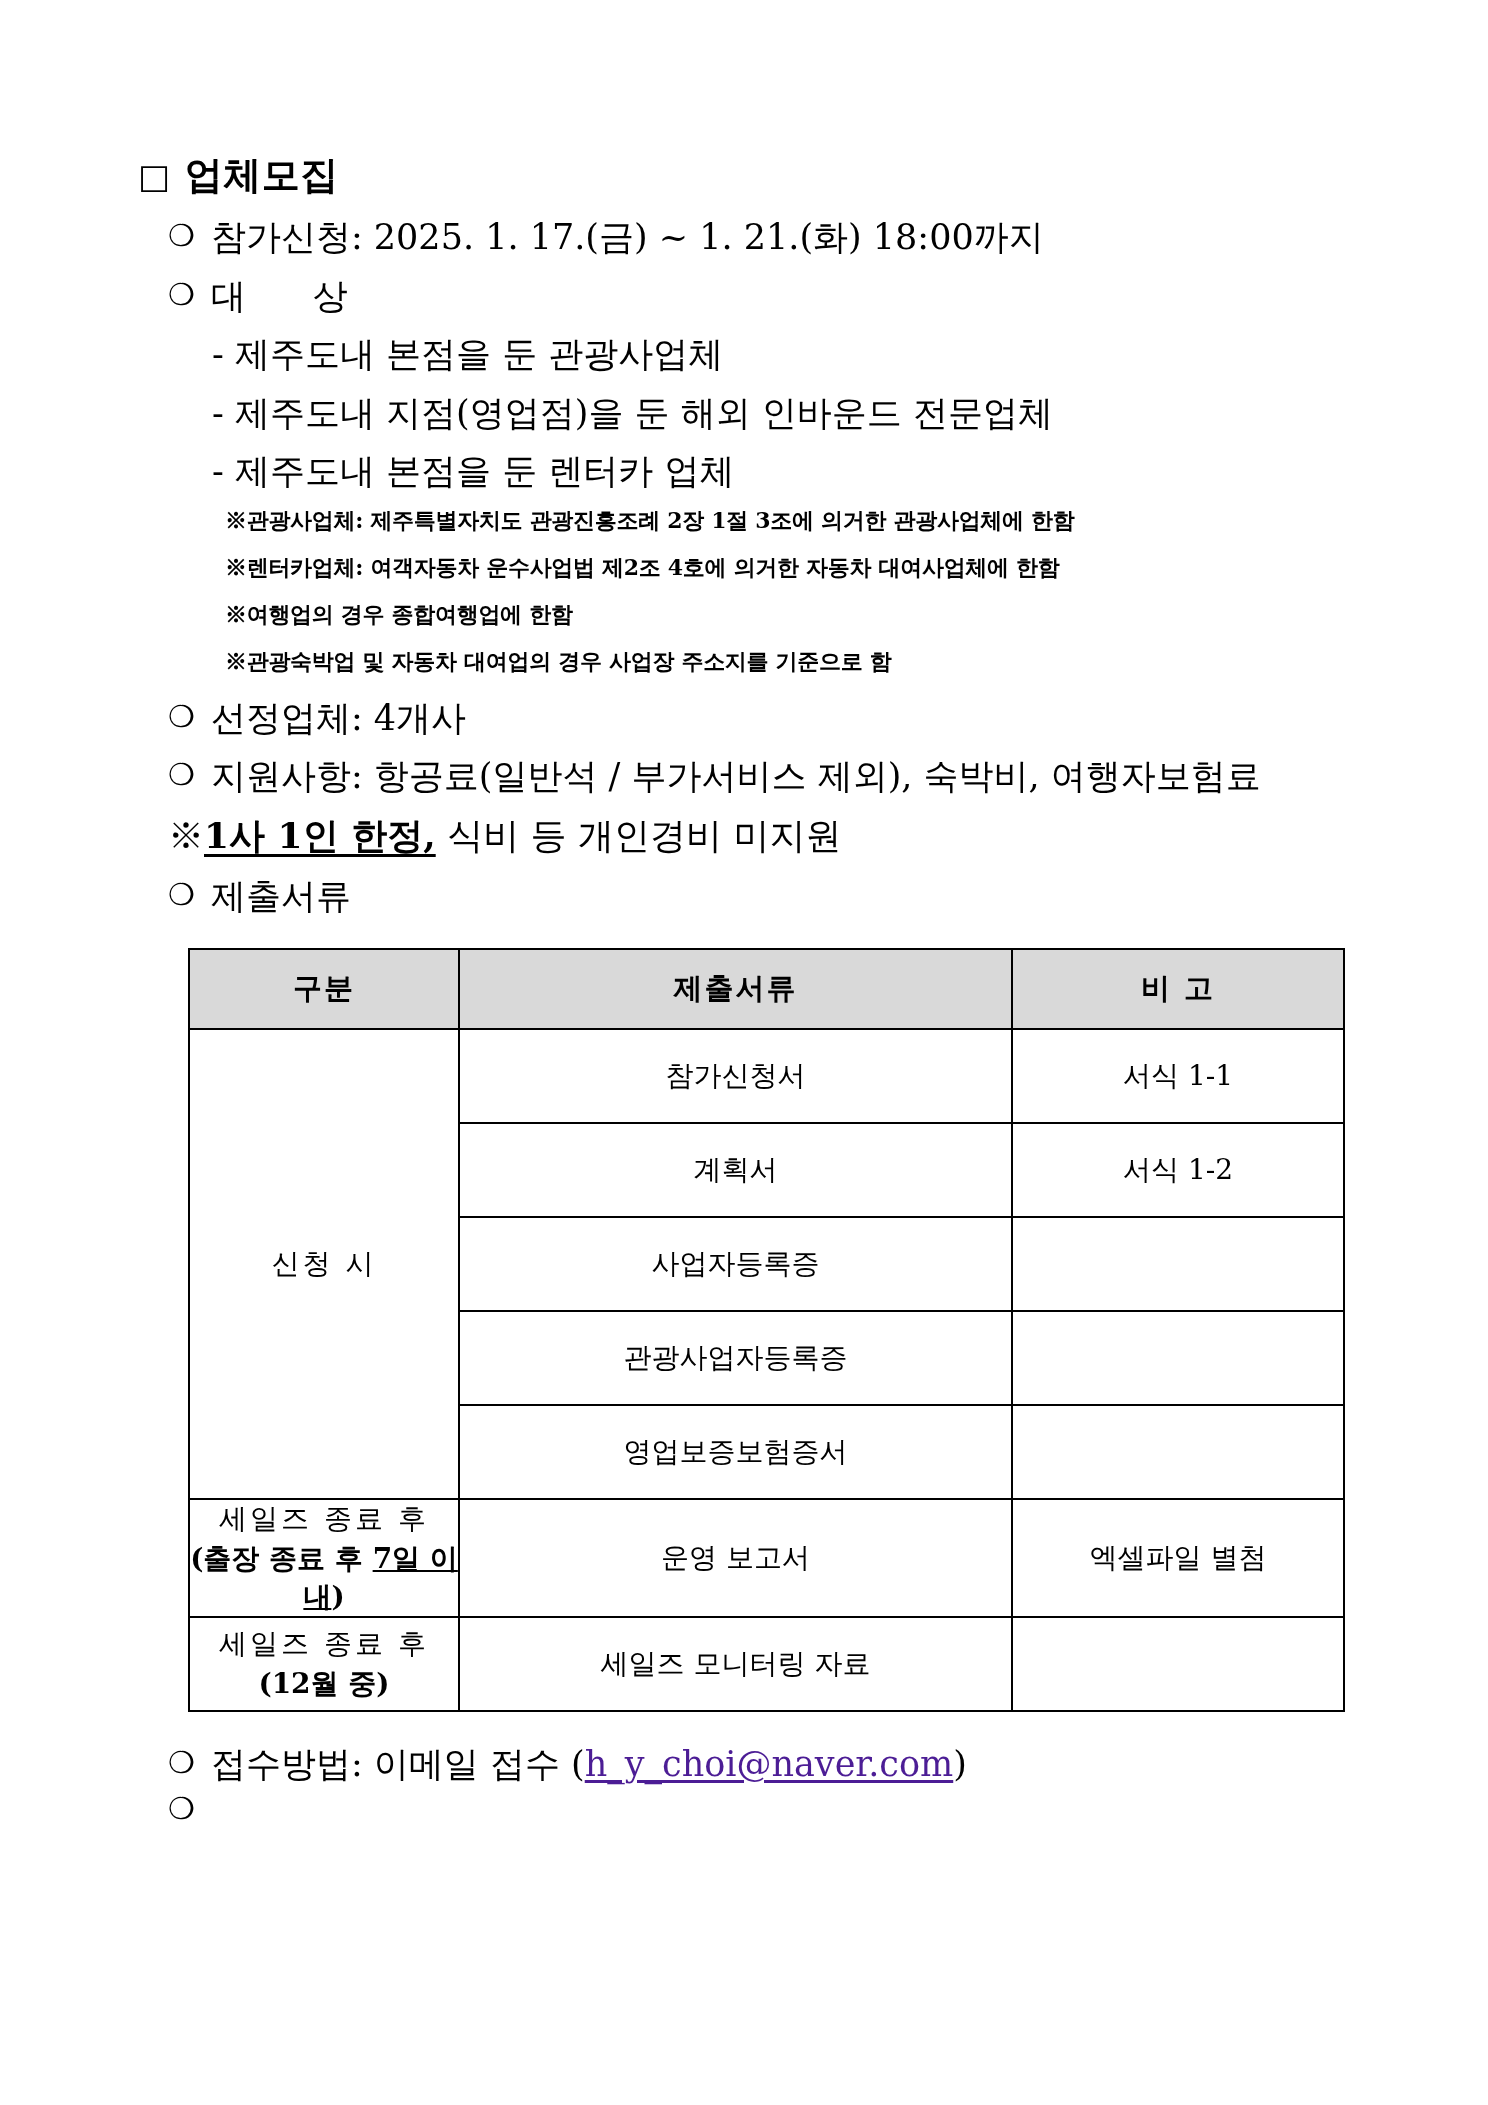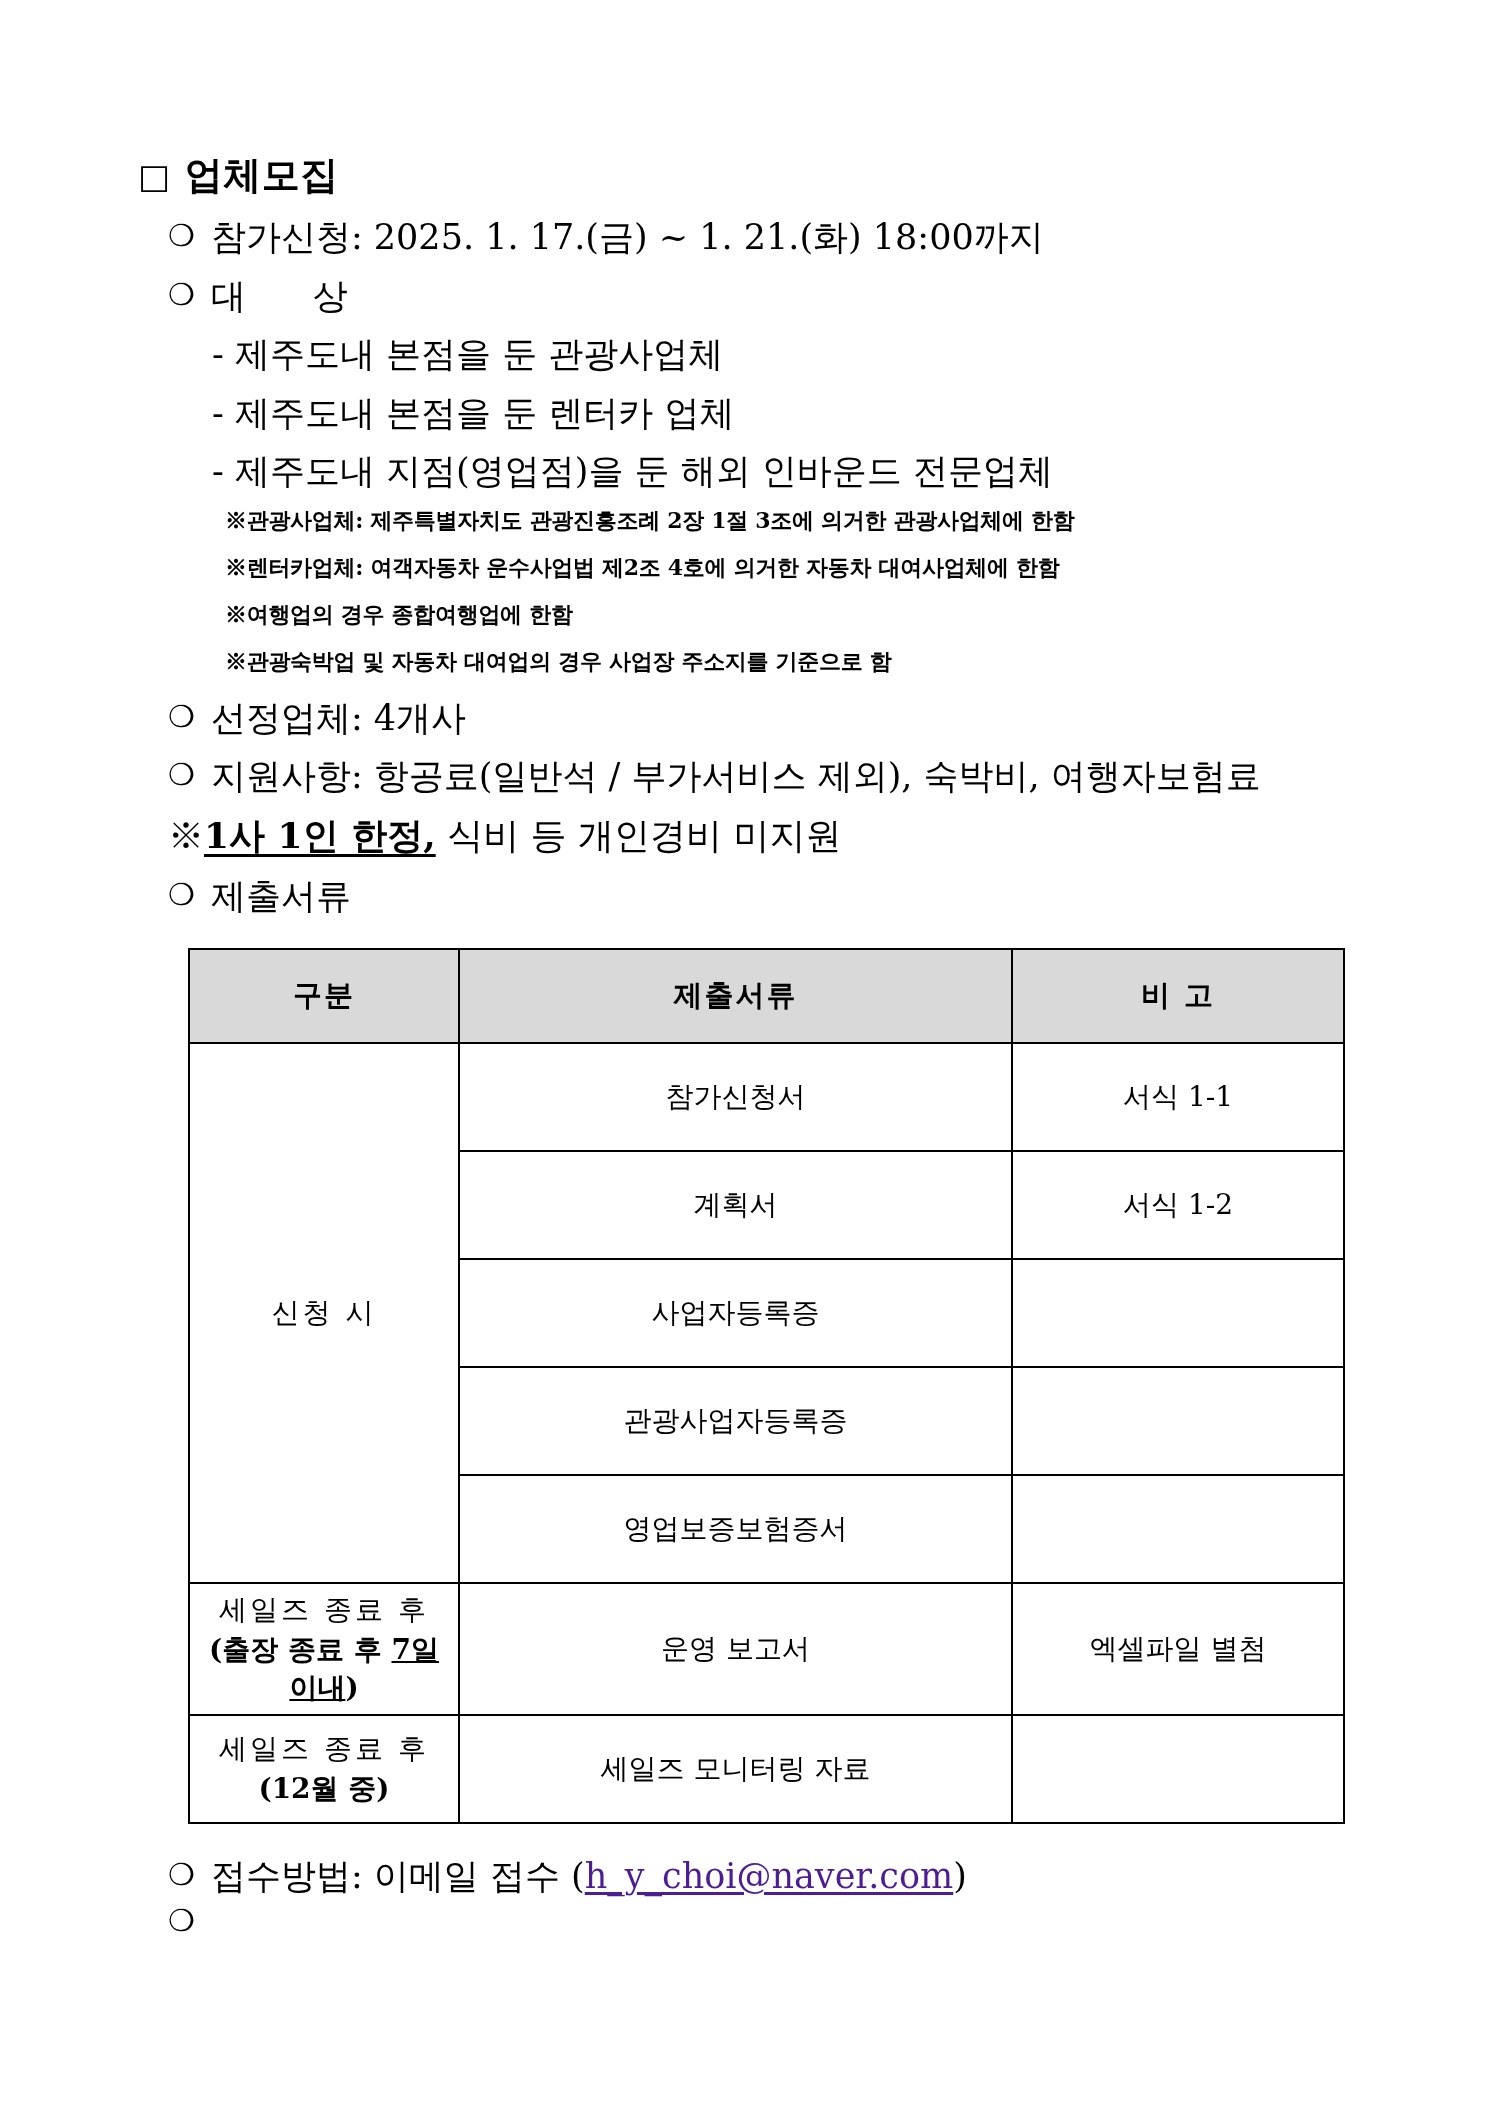--- a/index.html
+++ b/index.html
@@ -88,21 +88,21 @@
     margin: 26px 0 0 68px;
     width: 1155px;
     table-layout: fixed;
   }
   table.docs td, table.docs th {
     border: 2px solid #000000;
     text-align: center;
     vertical-align: middle;
     font-size: 28px;
     font-weight: normal;
-    padding: 7px;
+    padding: 0;
     height: 92px;
   }
   table.docs thead th {
     background: #d9d9d9;
     font-weight: bold;
     font-size: 29px;
     height: 78px;
     letter-spacing: 2px;
   }
   .col-a { width: 270px; }
@@ -145,22 +145,22 @@
     <span class="marker">❍</span>
     <span class="txt">참가신청: 2025. 1. 17.(금) ~ 1. 21.(화) 18:00까지</span>
   </div>
 
   <div class="bullet">
     <span class="marker">❍</span>
     <span class="txt">대      상</span>
   </div>
 
   <div class="dash">- 제주도내 본점을 둔 관광사업체</div>
+  <div class="dash">- 제주도내 지점(영업점)을 둔 해외 인바운드 전문업체</div>
   <div class="dash">- 제주도내 본점을 둔 렌터카 업체</div>
-  <div class="dash">- 제주도내 지점(영업점)을 둔 해외 인바운드 전문업체</div>
 
   <div class="note">※관광사업체: 제주특별자치도 관광진흥조례 2장 1절 3조에 의거한 관광사업체에 한함</div>
   <div class="note">※렌터카업체: 여객자동차 운수사업법 제2조 4호에 의거한 자동차 대여사업체에 한함</div>
   <div class="note">※여행업의 경우 종합여행업에 한함</div>
   <div class="note">※관광숙박업 및 자동차 대여업의 경우 사업장 주소지를 기준으로 함</div>
 
   <div class="bullet">
     <span class="marker">❍</span>
     <span class="txt">선정업체: 4개사</span>
   </div>

